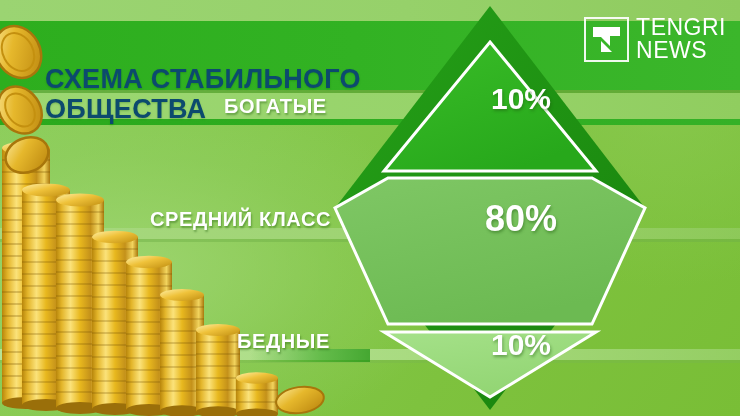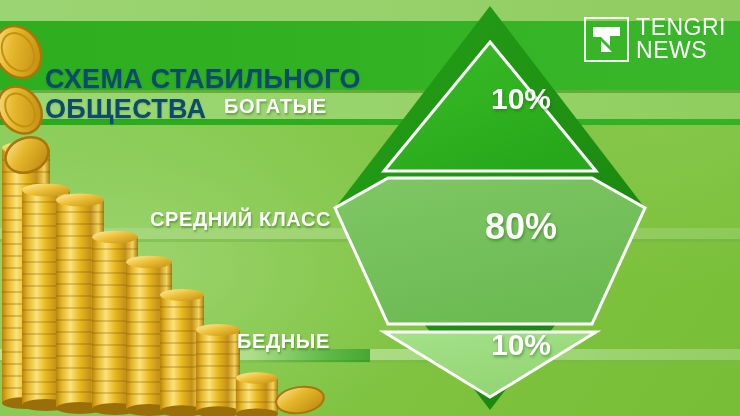--- a/index.html
+++ b/index.html
@@ -129,21 +129,21 @@
   .diamond-outer svg { display: block; }
 
   .pct {
     position: absolute;
     color: #FFFFFF;
     font-weight: bold;
     text-shadow: 1px 2px 3px rgba(30,90,15,.45);
     text-align: center;
   }
   .pct-top    { left: 130px; top: 80px;  width: 120px; font-size: 30px; }
-  .pct-middle { left: 110px; top: 196px; width: 160px; font-size: 36px; margin-top: 8px; }
+  .pct-middle { left: 110px; top: 196px; width: 160px; font-size: 36px; }
   .pct-bottom { left: 130px; top: 326px; width: 120px; font-size: 30px; }
 
   
   .logo {
     position: absolute;
     right: 14px; top: 16px;
     display: flex;
     align-items: flex-end;
     gap: 7px;
   }

